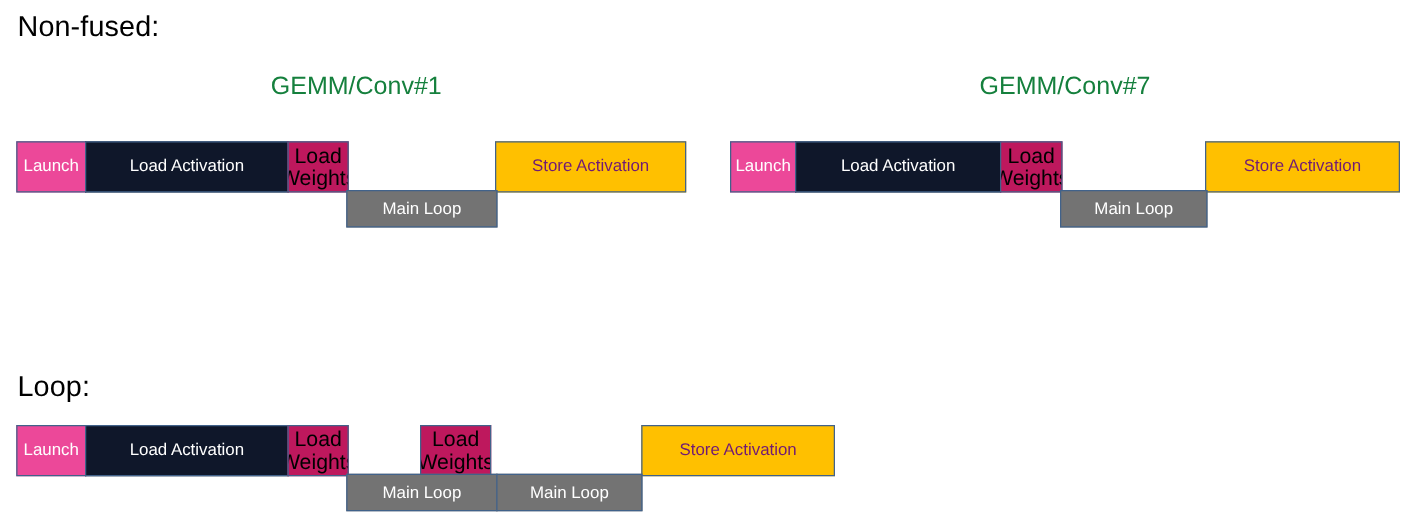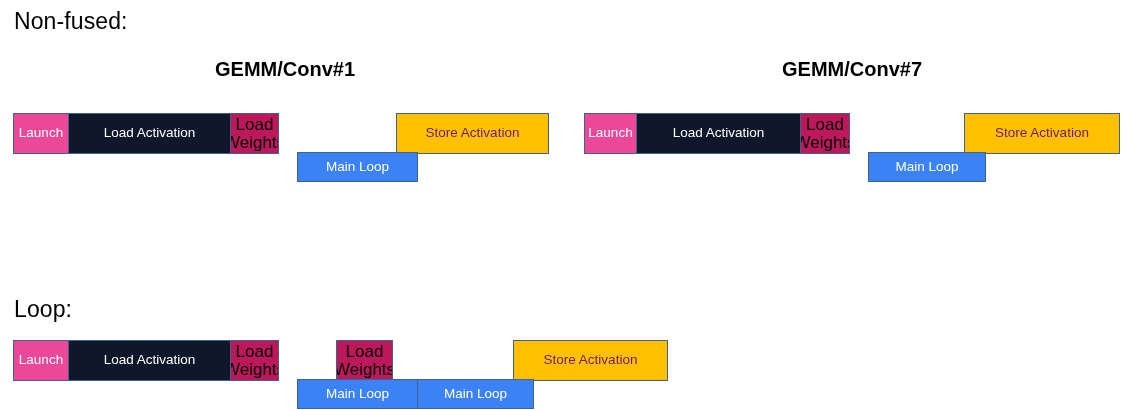--- a/index.html
+++ b/index.html
@@ -22,24 +22,23 @@
   .section-label {
     position: absolute;
     font-size: 23px;
     color: #000000;
     letter-spacing: 0.1px;
     white-space: nowrap;
   }
   .group-title {
     position: absolute;
     font-size: 20px;
-    color: #000000;
+    color: #15803d;
     white-space: nowrap;
     text-align: center;
-    font-weight: bold;
   }
   .bar {
     position: absolute;
     box-sizing: border-box;
     border: 1px solid #41628a;
     display: flex;
     align-items: center;
     justify-content: center;
     overflow: hidden;
     line-height: 1.05;
@@ -59,24 +58,23 @@
     background: #0f172a;
     color: #ffffff;
     font-size: 13.5px;
   }
   .bar.load-weights {
     background: #be185d;
     color: #000000;
     font-size: 17px;
   }
   .bar.main-loop {
-    background: #3b82f6;
+    background: #737373;
     color: #ffffff;
     font-size: 13.5px;
-    margin-left: 20px;
   }
   .bar.store-activation {
     background: #ffc000;
     color: #701a75;
     font-size: 13.5px;
   }
 </style>
 </head>
 <body>
 

